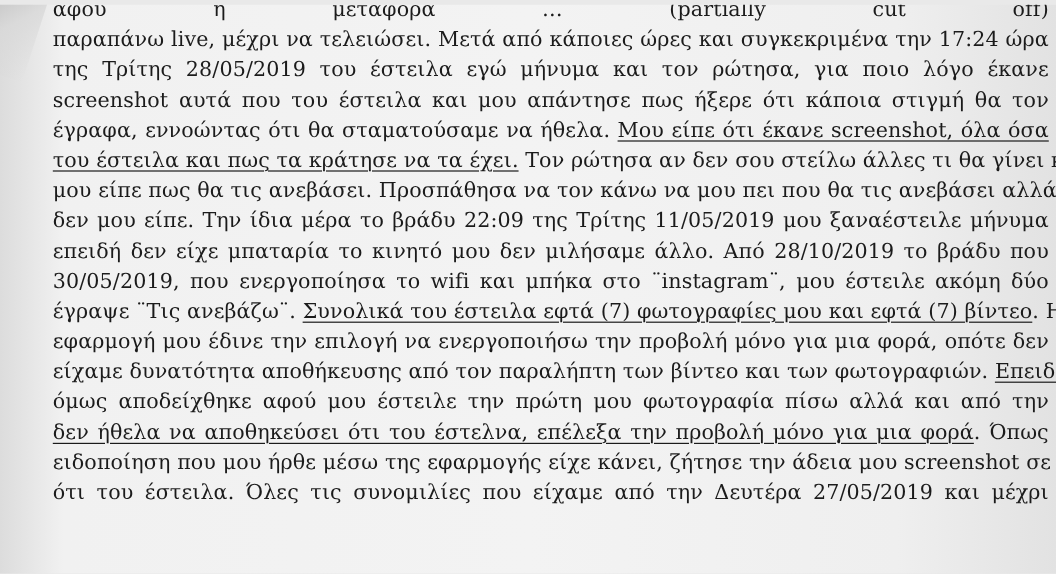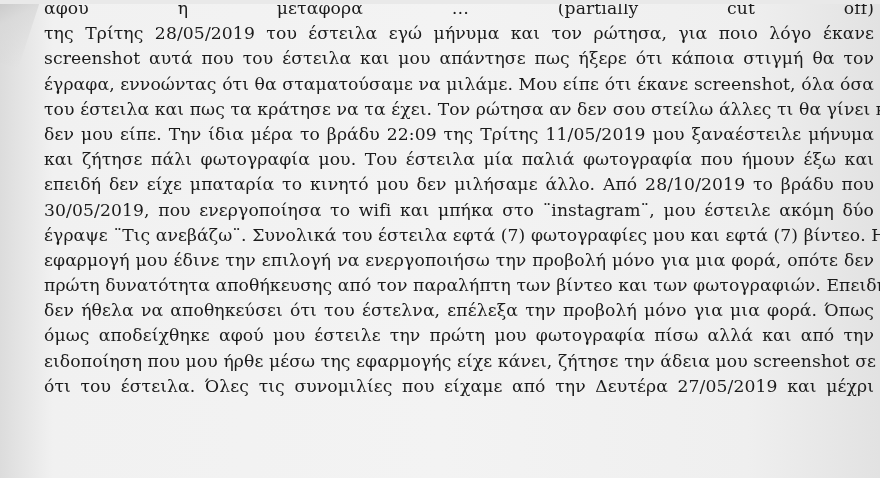--- a/index.html
+++ b/index.html
@@ -43,40 +43,42 @@
     .line {
       height: 25.2px;
       line-height: 25.2px;
       font-size: 17.2px;
       white-space: nowrap;
       text-align: justify;
       text-align-last: justify;
       letter-spacing: 0.1px;
     }
     .u {
+      text-decoration: underline;
       text-decoration-thickness: 1.2px;
       text-underline-offset: 3px;
     }
   </style>
 </head>
 <body>
 
 <div class="page">
   <div class="fold-shadow"></div>
   <div class="text-block" id="text-block">
       <div class="line"><span>αφού η μεταφορά … (partially cut off)</span></div>
+      <div class="line"><span>παραπάνω live, μέχρι να τελειώσει. Μετά από κάποιες ώρες και συγκεκριμένα την 17:24 ώρα</span></div>
       <div class="line"><span>της Τρίτης 28/05/2019 του έστειλα εγώ μήνυμα και τον ρώτησα, για ποιο λόγο  έκανε</span></div>
       <div class="line"><span>screenshot αυτά που του έστειλα και μου απάντησε πως ήξερε ότι κάποια στιγμή θα τον</span></div>
-      <div class="line"><span>έγραφα, εννοώντας ότι θα σταματούσαμε να μιλάμε. </span><span class="u">Μου είπε ότι έκανε screenshot, όλα όσα</span></div>
+      <div class="line"><span>έγραφα, εννοώντας ότι θα σταματούσαμε να ήθελα. </span><span class="u">Μου είπε ότι έκανε screenshot, όλα όσα</span></div>
       <div class="line"><span class="u">του έστειλα και πως τα κράτησε να τα έχει.</span><span> Τον ρώτησα αν δεν σου στείλω άλλες τι θα γίνει και</span></div>
+      <div class="line"><span>μου είπε πως θα τις ανεβάσει. Προσπάθησα να τον κάνω να μου πει που θα τις ανεβάσει αλλά</span></div>
       <div class="line"><span>δεν μου είπε. Την ίδια μέρα το βράδυ 22:09 της Τρίτης 11/05/2019 μου ξαναέστειλε μήνυμα</span></div>
-      <div class="line"><span>και ζήτησε πάλι φωτογραφία μου. Του έστειλα μία παλιά φωτογραφία που ήμουν έξω και</span></div>
       <div class="line"><span>επειδή δεν είχε μπαταρία το κινητό μου δεν μιλήσαμε άλλο. Από 28/10/2019 το βράδυ που</span></div>
       <div class="line"><span>30/05/2019, που ενεργοποίησα το wifi και μπήκα στο ¨instagram¨, μου έστειλε ακόμη δύο</span></div>
       <div class="line"><span>έγραψε ¨Τις ανεβάζω¨. </span><span class="u">Συνολικά του έστειλα εφτά (7) φωτογραφίες μου και εφτά (7) βίντεο</span><span>. Η</span></div>
       <div class="line"><span>εφαρμογή μου έδινε την επιλογή να ενεργοποιήσω την προβολή μόνο για μια φορά, οπότε δεν</span></div>
-      <div class="line"><span>πρώτη δυνατότητα αποθήκευσης από τον παραλήπτη των βίντεο και των φωτογραφιών. </span><span class="u">Επειδή</span></div>
+      <div class="line"><span>είχαμε δυνατότητα αποθήκευσης από τον παραλήπτη των βίντεο και των φωτογραφιών. </span><span class="u">Επειδή</span></div>
+      <div class="line"><span>όμως αποδείχθηκε αφού μου έστειλε την πρώτη μου φωτογραφία πίσω αλλά και από την</span></div>
       <div class="line"><span class="u">δεν ήθελα να αποθηκεύσει ότι του έστελνα, επέλεξα την προβολή μόνο για μια φορά</span><span>. Όπως</span></div>
-      <div class="line"><span>όμως αποδείχθηκε αφού μου έστειλε την πρώτη μου φωτογραφία πίσω αλλά και από την</span></div>
       <div class="line"><span>ειδοποίηση που μου ήρθε μέσω της εφαρμογής είχε κάνει, ζήτησε την άδεια μου screenshot σε</span></div>
       <div class="line"><span>ότι του έστειλα. Όλες τις συνομιλίες που είχαμε από την Δευτέρα  27/05/2019 και μέχρι</span></div>
     </div>
 </div>
 
 </body></html>

